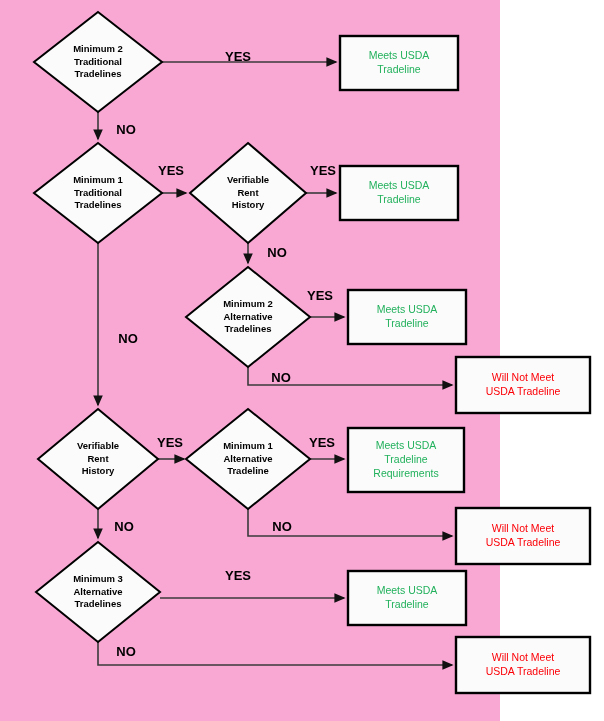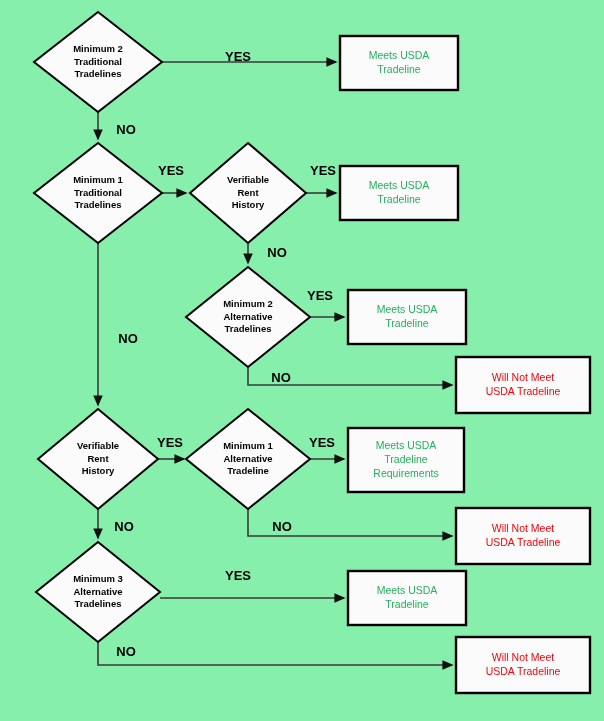--- a/index.html
+++ b/index.html
@@ -8,23 +8,23 @@
     background: #ffffff;
   }
   body {
     width: 604px;
     height: 721px;
     font-family: "Liberation Sans", sans-serif;
     overflow: hidden;
   }
   #flowchart-root {
     position: relative;
-    width: 604px;
+    width: 500px;
     height: 721px;
-    background: #86efac;
+    background: #f9a8d4;
   }
   svg#flow-svg {
     display: block;
     width: 604px;
     height: 721px;
   }
   .node-shape {
     fill: #fbfbfb;
     stroke: #000000;
     stroke-width: 2;

